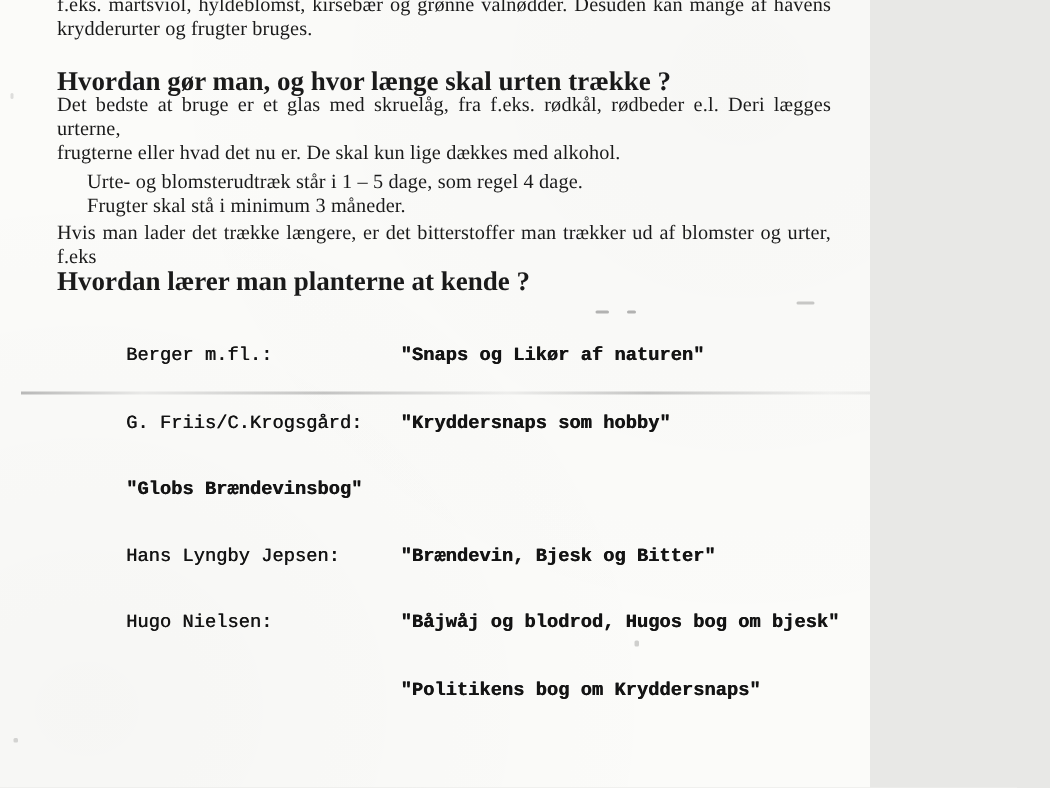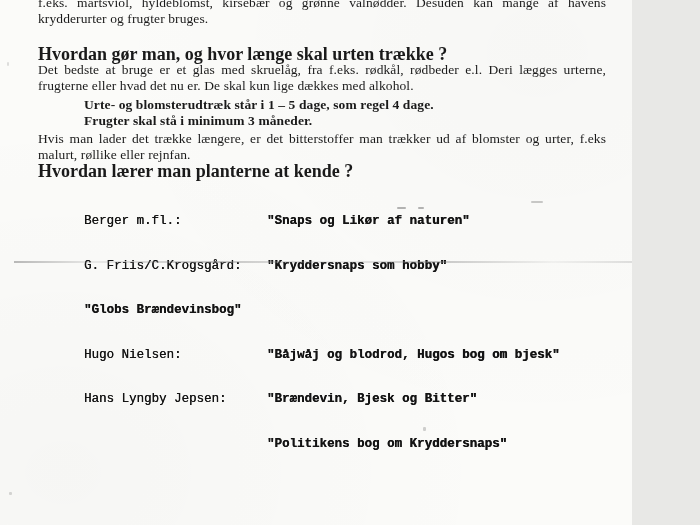--- a/index.html
+++ b/index.html
@@ -1,19 +1,19 @@
 <!DOCTYPE html>
 <html><head>
 <meta charset="utf-8">
 <style>
   html, body { margin: 0; padding: 0; background: #e8e8e6; }
 
   .sheet {
     position: relative;
-    width: 632px;
+    width: 580px;
     height: 525px;
     margin: 0;
     overflow: hidden;
     box-sizing: border-box;
     padding: 0 26px 0 38px;
     background:
       radial-gradient(ellipse at 85% 10%, rgba(0,0,0,0.015), transparent 60%),
       radial-gradient(ellipse at 10% 90%, rgba(0,0,0,0.02), transparent 55%),
       #fbfbf9;
     font-family: "Liberation Serif", serif;
@@ -25,21 +25,21 @@
   .just   { text-align: justify; text-align-last: justify; }
   .head   { font-weight: bold; font-size: 18px; line-height: 16px; margin: 0; }
 
   
   .mono   { font-family: "Liberation Mono", monospace; font-size: 12.5px;
             line-height: 15px; white-space: pre; color: #141414;
             text-shadow: 0.35px 0 0 currentColor; margin: 0; }
 
   .intro      { margin-top: -5px; }
   .h1         { margin-top: 19px; }
-  .indent     { margin-left: 46px; margin-top: 3px; font-weight: bold; }
+  .indent     { margin-left: 20px; margin-top: 3px; }
   .p-bitter   { margin-top: 2px; }
   .h2         { }
 
   .booklist   { margin-top: 5px; margin-left: 46px; }
   .book-row   { display: flex; line-height: 14.5px; }
   .book-author{ width: 183px; flex: 0 0 183px; }
   .book-title { font-weight: bold; }
 
   
   .scan-line {
@@ -81,38 +81,37 @@
 
   <p class="head h1">Hvordan gør man, og hvor længe skal urten trække ?</p>
   <p class="serif just">Det bedste at bruge er et glas med skruelåg, fra f.eks. rødkål, rødbeder e.l. Deri lægges urterne,</p>
   <p class="serif">frugterne eller hvad det nu er. De skal kun lige dækkes med alkohol.</p>
   <div class="indent">
     <p class="serif">Urte- og blomsterudtræk står i 1 – 5 dage, som regel 4 dage.</p>
     <p class="serif">Frugter skal stå i minimum 3 måneder.</p>
   </div>
   <div class="p-bitter">
     <p class="serif just">Hvis man lader det trække længere, er det bitterstoffer man trækker ud af blomster og urter, f.eks</p>
-    <p class="serif">malurt, røllike eller rejnfan.</p>
   </div>
 
   <p class="head h2">Hvordan lærer man planterne at kende ?</p>
   <div class="booklist mono">
     <div class="book-row">
       <span class="book-author">Berger m.fl.:</span><span class="book-title">"Snaps og Likør af naturen"</span>
     </div>
     <div class="book-row">
       <span class="book-author">G. Friis/C.Krogsgård:</span><span class="book-title">"Kryddersnaps som hobby"</span>
     </div>
     <div class="book-row">
       <span class="book-title">"Globs Brændevinsbog"</span>
     </div>
     <div class="book-row">
-      <span class="book-author">Hugo Nielsen:</span><span class="book-title">"Båjwåj og blodrod, Hugos bog om bjesk"</span>
+      <span class="book-author">Hans Lyngby Jepsen:</span><span class="book-title">"Brændevin, Bjesk og Bitter"</span>
     </div>
     <div class="book-row">
-      <span class="book-author">Hans Lyngby Jepsen:</span><span class="book-title">"Brændevin, Bjesk og Bitter"</span>
+      <span class="book-author">Hugo Nielsen:</span><span class="book-title">"Båjwåj og blodrod, Hugos bog om bjesk"</span>
     </div>
     <div class="book-row">
       <span class="book-author"></span><span class="book-title">"Politikens bog om Kryddersnaps"</span>
     </div>
   </div>
 
 </div>
 
 </body></html>

